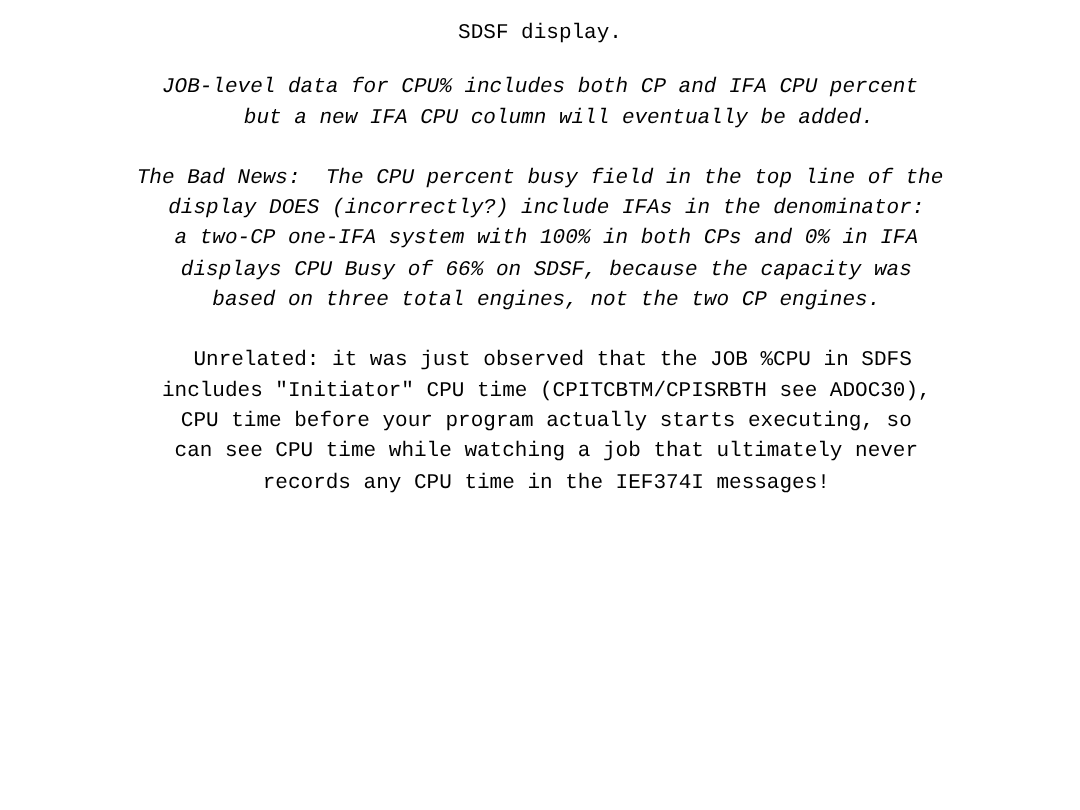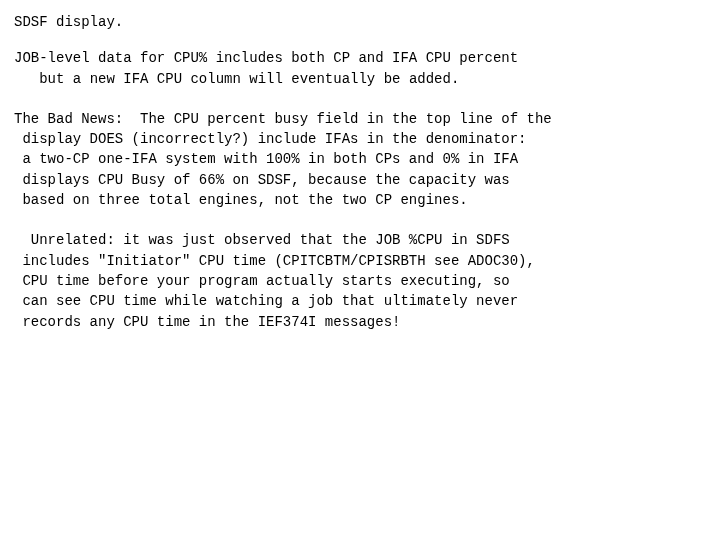--- a/index.html
+++ b/index.html
@@ -1,38 +1,40 @@
 <!DOCTYPE html>
 <html><head>
   <meta charset="utf-8">
   <style>
     * {
       margin: 0;
       padding: 0;
       box-sizing: border-box;
+      text-align: center;
     }
     body {
       background-color: #ffffff;
       font-family: 'Courier New', Courier, monospace;
       font-size: 14px;
       line-height: 1.45;
       color: #000000;
       padding: 12px 14px;
       width: 720px;
       min-height: 540px;
     }
     .text-block {
       white-space: pre-wrap;
       word-break: break-word;
     }
     .para {
       margin-bottom: 16px;
     }
     .para-gap {
       margin-bottom: 20px;
+      font-style: italic;
     }
   </style>
 </head>
 <body>
 
 <div>
   <p class="text-block para">SDSF display.</p>
 
   <p class="text-block para-gap">JOB-level data for CPU% includes both CP and IFA CPU percent
    but a new IFA CPU column will eventually be added.</p>

